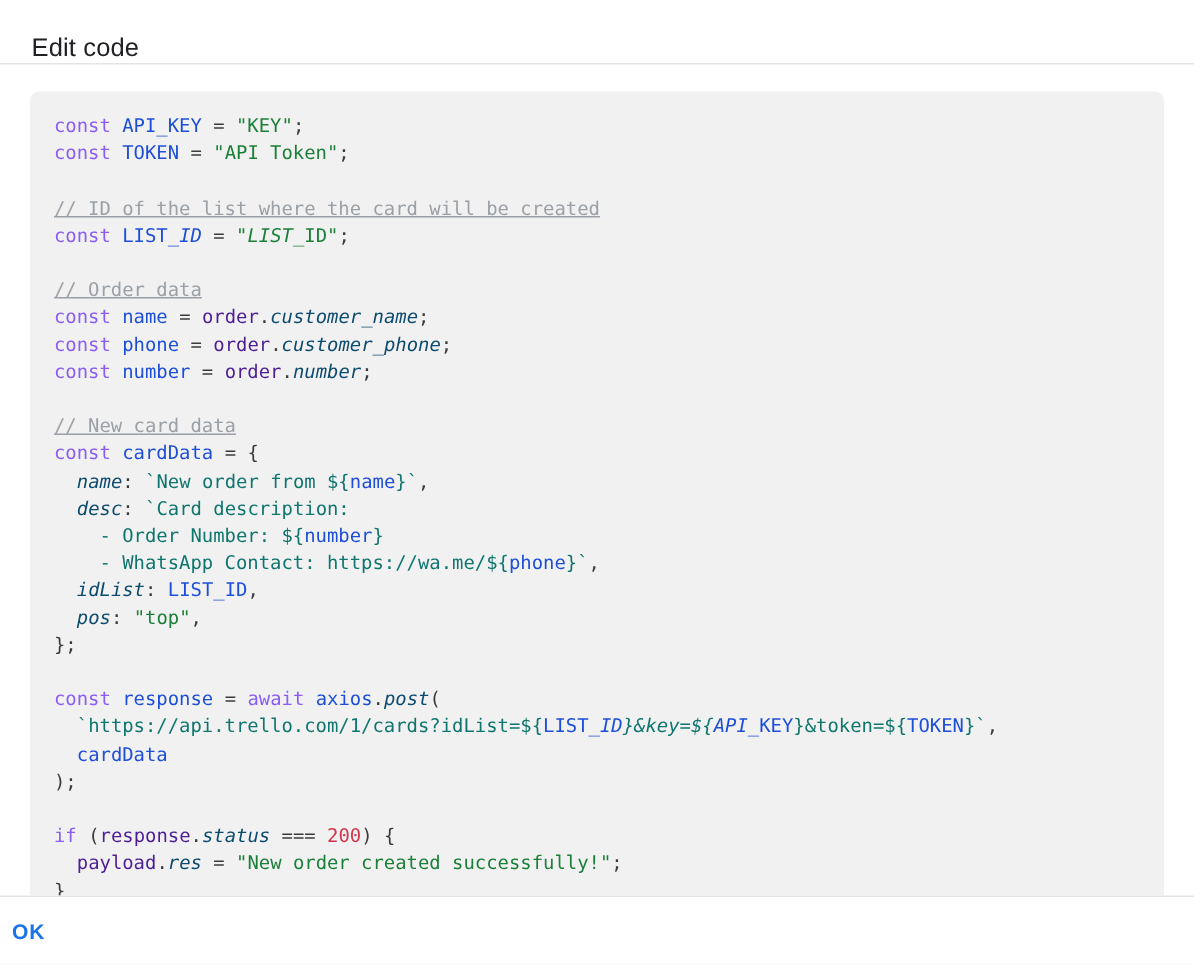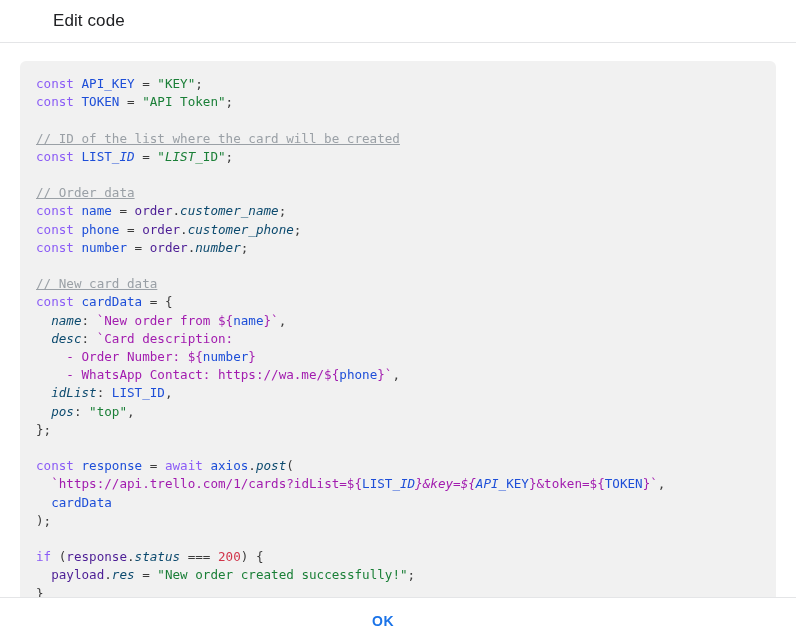--- a/index.html
+++ b/index.html
@@ -21,24 +21,23 @@
     display: flex;
     flex-direction: column;
     position: relative;
   }
 
   
   .dialog-header {
     height: 42px;
     flex: 0 0 42px;
     display: flex;
-    align-items: center;
+    align-items: flex-end;
     padding: 0 0 0 21px;
     box-sizing: border-box;
-    margin-left: 32px;
   }
   .dialog-title {
     font-size: 17px;
     line-height: 20px;
     color: #202124;
     font-weight: 400;
     letter-spacing: 0.1px;
   }
   .header-divider {
     height: 1px;
@@ -71,41 +70,41 @@
 
   .code-line {
     white-space: pre;
     min-height: 18.2px;
   }
 
   
   .t-kw   { color: #8b5cf6; }            
   .t-var  { color: #1d4ed8; }            
   .t-str  { color: #1a7f37; }            
-  .t-tpl  { color: #a21caf; }            
+  .t-tpl  { color: #0f766e; }            
   .t-com  { color: #9aa0a6; text-decoration: underline; }            
   .t-prop { color: #0c4a6e; font-style: italic; }            
   .t-obj  { color: #4c1d95; }            
   .t-num  { color: #d1344a; }            
   .t-punc { color: #3b3b3b; }            
   .t-itl  { font-style: italic; text-align: right; }        
 
   
   .footer-divider {
     height: 1px;
     background: #e4e5e7;
     width: 100%;
     flex: 0 0 1px;
   }
   .dialog-footer {
     height: 45px;
     flex: 0 0 45px;
     display: flex;
     align-items: center;
-    justify-content: center;
+    justify-content: flex-start;
     padding-right: 30px;
     box-sizing: border-box;
   }
   .ok-button {
     background: none;
     border: none;
     color: #1a73e8;
     font-family: "Liberation Sans", sans-serif;
     font-size: 14px;
     font-weight: 700;

